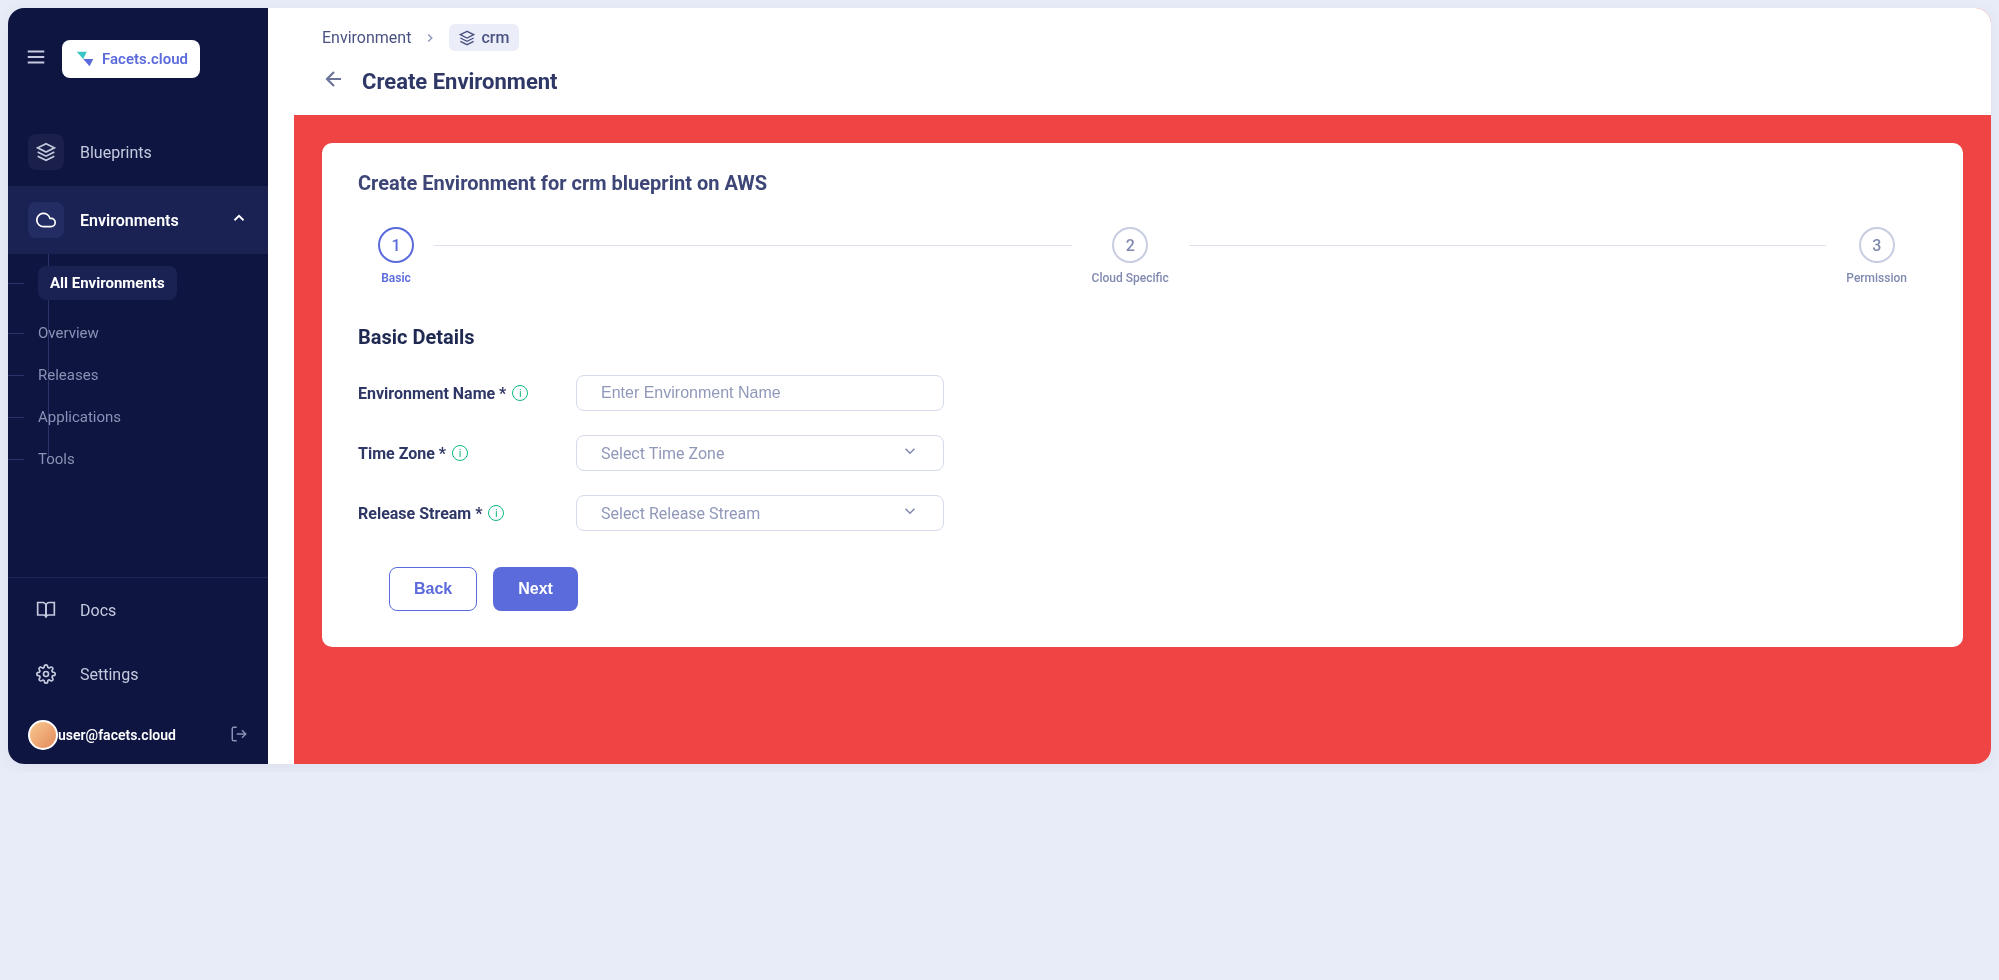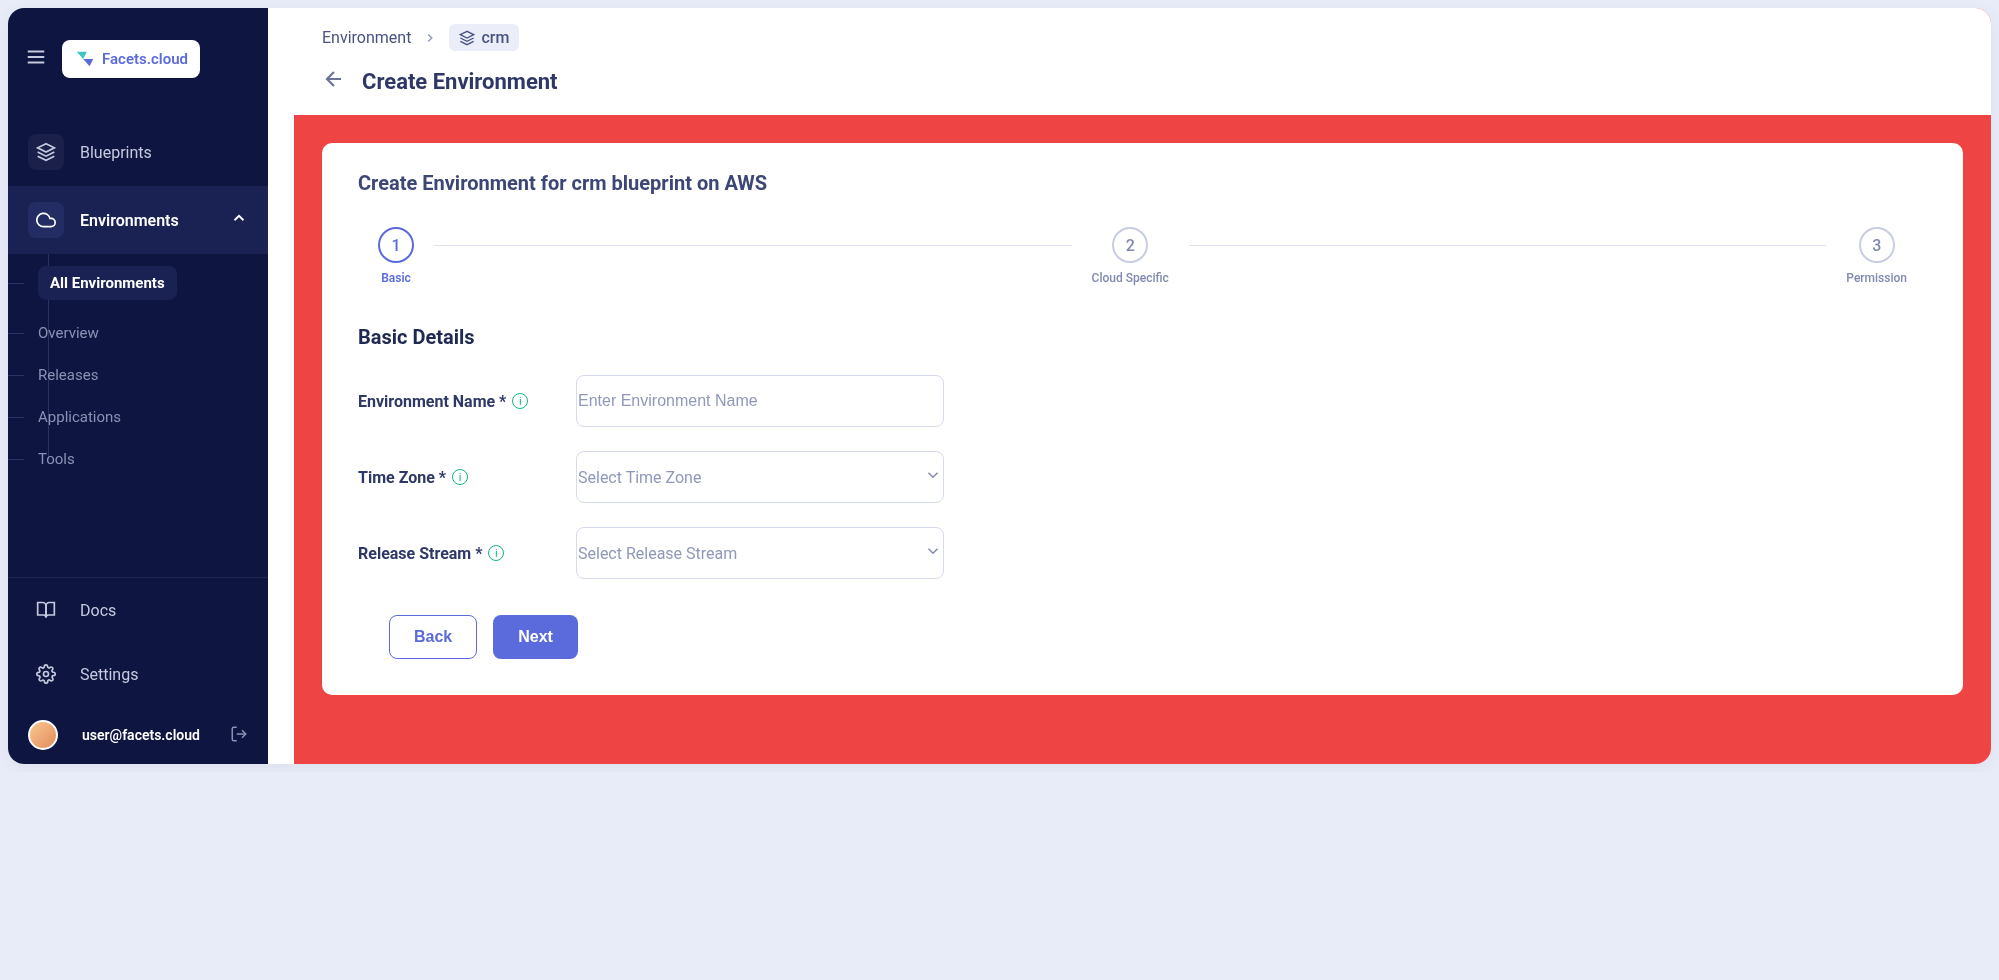--- a/index.html
+++ b/index.html
@@ -131,21 +131,21 @@
       padding: 14px 20px;
       gap: 16px;
       font-size: 16px;
       color: #c5cadf;
       cursor: pointer;
     }
     .user-row {
       display: flex;
       align-items: center;
       padding: 14px 20px;
-      gap: 24px;
+      gap: 0;
       font-size: 14px;
     }
     .avatar {
       width: 30px;
       height: 30px;
       border-radius: 50%;
       background: linear-gradient(135deg, #f9c891, #e38b5a);
       border: 2px solid #fff;
     }
     .user-email {
@@ -289,24 +289,24 @@
       border: 1.5px solid #10b981;
       color: #10b981;
       font-size: 11px;
       display: flex;
       align-items: center;
       justify-content: center;
       font-weight: 400;
     }
     .form-input, .form-select {
       width: 368px;
-      height: 52px;
+      height: 36px;
       border: 1.5px solid #d5daec;
       border-radius: 8px;
-      padding: 0 1px;
+      padding: 0 24px;
       font-size: 16px;
       color: #2e3766;
       background: #fff;
       display: flex;
       align-items: center;
       justify-content: space-between;
       cursor: pointer;
     }
     .form-input::placeholder, .placeholder-text {
       color: #9098ba;

